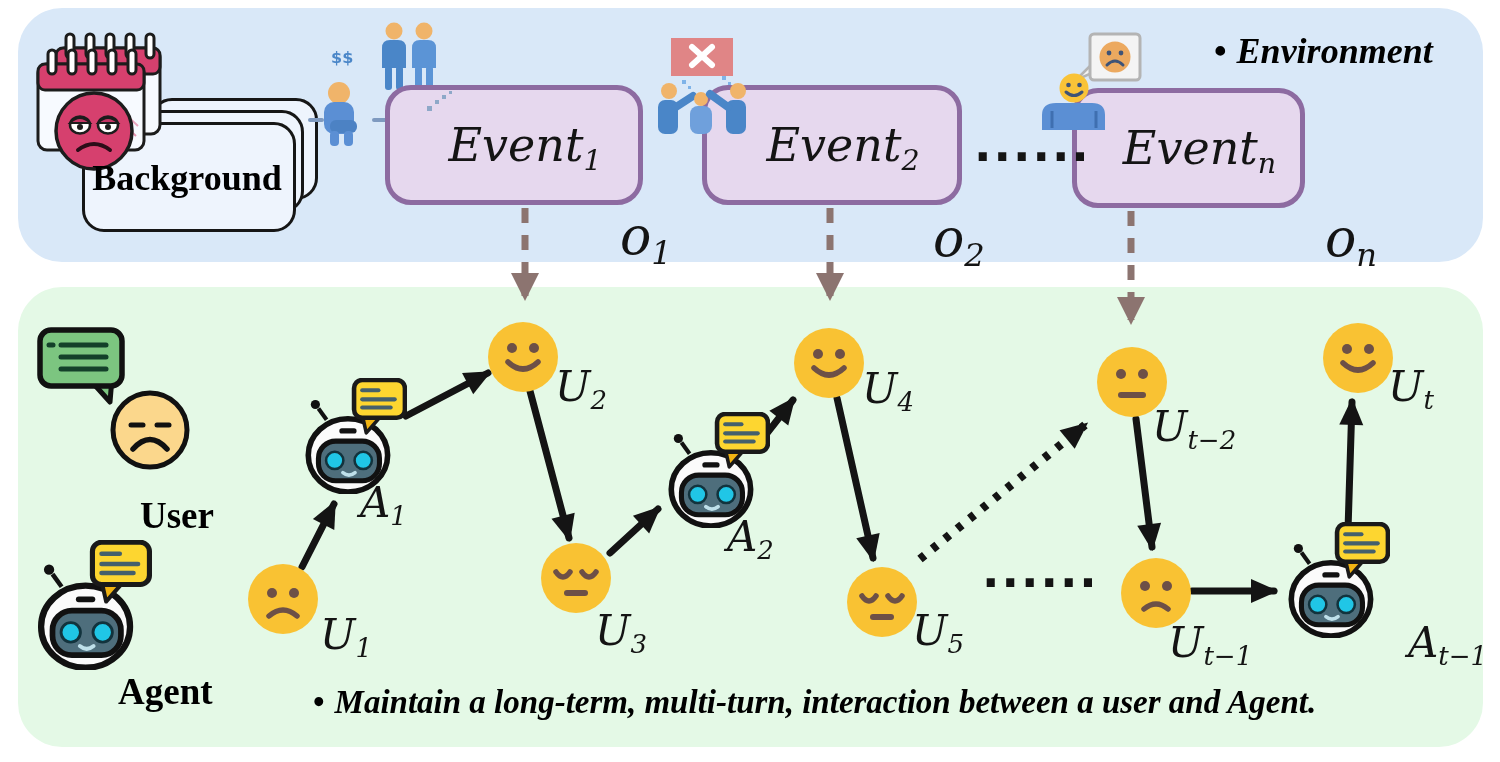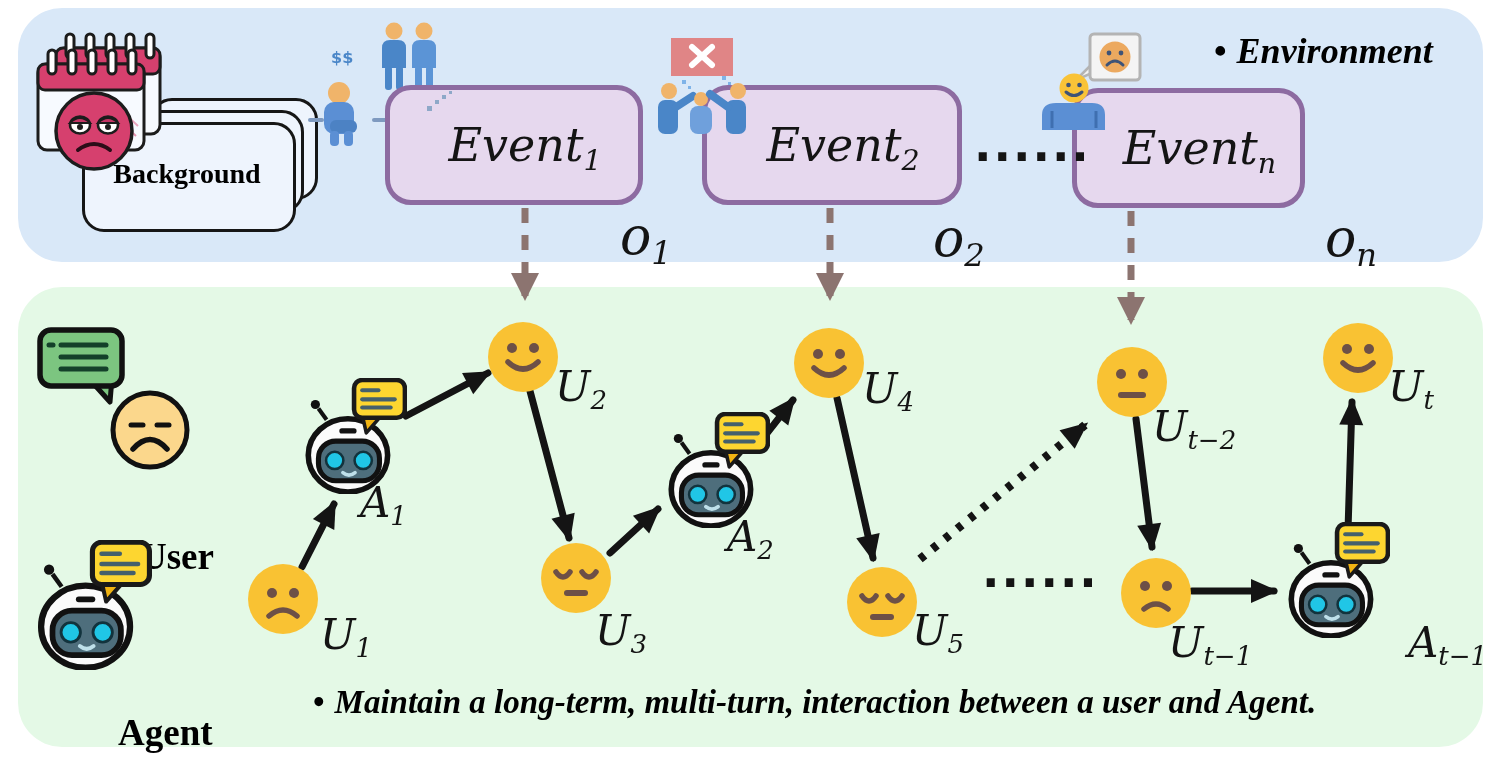--- a/index.html
+++ b/index.html
@@ -16,25 +16,25 @@
         color:var(--ink,#141414);line-height:1;white-space:nowrap;}
   .math sub,.event-text sub{font-size:62%;font-style:italic;vertical-align:-0.32em;line-height:0;}
   .event-text{font-family:"DejaVu Serif",serif;font-style:italic;font-size:46px;
               color:var(--ink,#141414);line-height:1;margin-left:22px;}
   .obs{font-size:52px;}
   .nlabel{font-size:42px;}
   .heading{position:absolute;font-weight:bold;font-style:italic;color:#000;line-height:1.1;white-space:nowrap;}
   .env-heading{left:1214px;top:32px;font-size:36px;}
   .caption{left:313px;top:684px;font-size:33px;}
   .bullet{margin-right:10px;font-style:normal;}
-  .legend-label{position:absolute;font-weight:bold;font-size:37px;color:#000;line-height:1;margin-top:41px;}
+  .legend-label{position:absolute;font-weight:bold;font-size:37px;color:#000;line-height:1;}
   .dots{position:absolute;font-family:"DejaVu Sans",sans-serif;font-weight:bold;font-size:46px;
         letter-spacing:2px;color:var(--ink,#141414);line-height:1;white-space:nowrap;}
   .card{position:absolute;background:var(--card_fill,#eef4fd);border:3px solid #161616;border-radius:22px;}
-  .bglabel{position:absolute;font-weight:bold;font-size:28px;color:#000;text-align:center;line-height:1;}
+  .bglabel{position:absolute;font-weight:bold;font-size:36px;color:#000;text-align:center;line-height:1;}
   .money{position:absolute;font-weight:bold;font-size:16px;color:var(--person_blue,#4a86c8);
          font-family:"DejaVu Sans",sans-serif;line-height:1;}
   .bench{position:absolute;height:4px;background:var(--bench_blue,#7f9ac0);border-radius:2px;}
   svg{display:block;}
 </style>
 </head>
 <body>
 
 <div class="stage">
 

